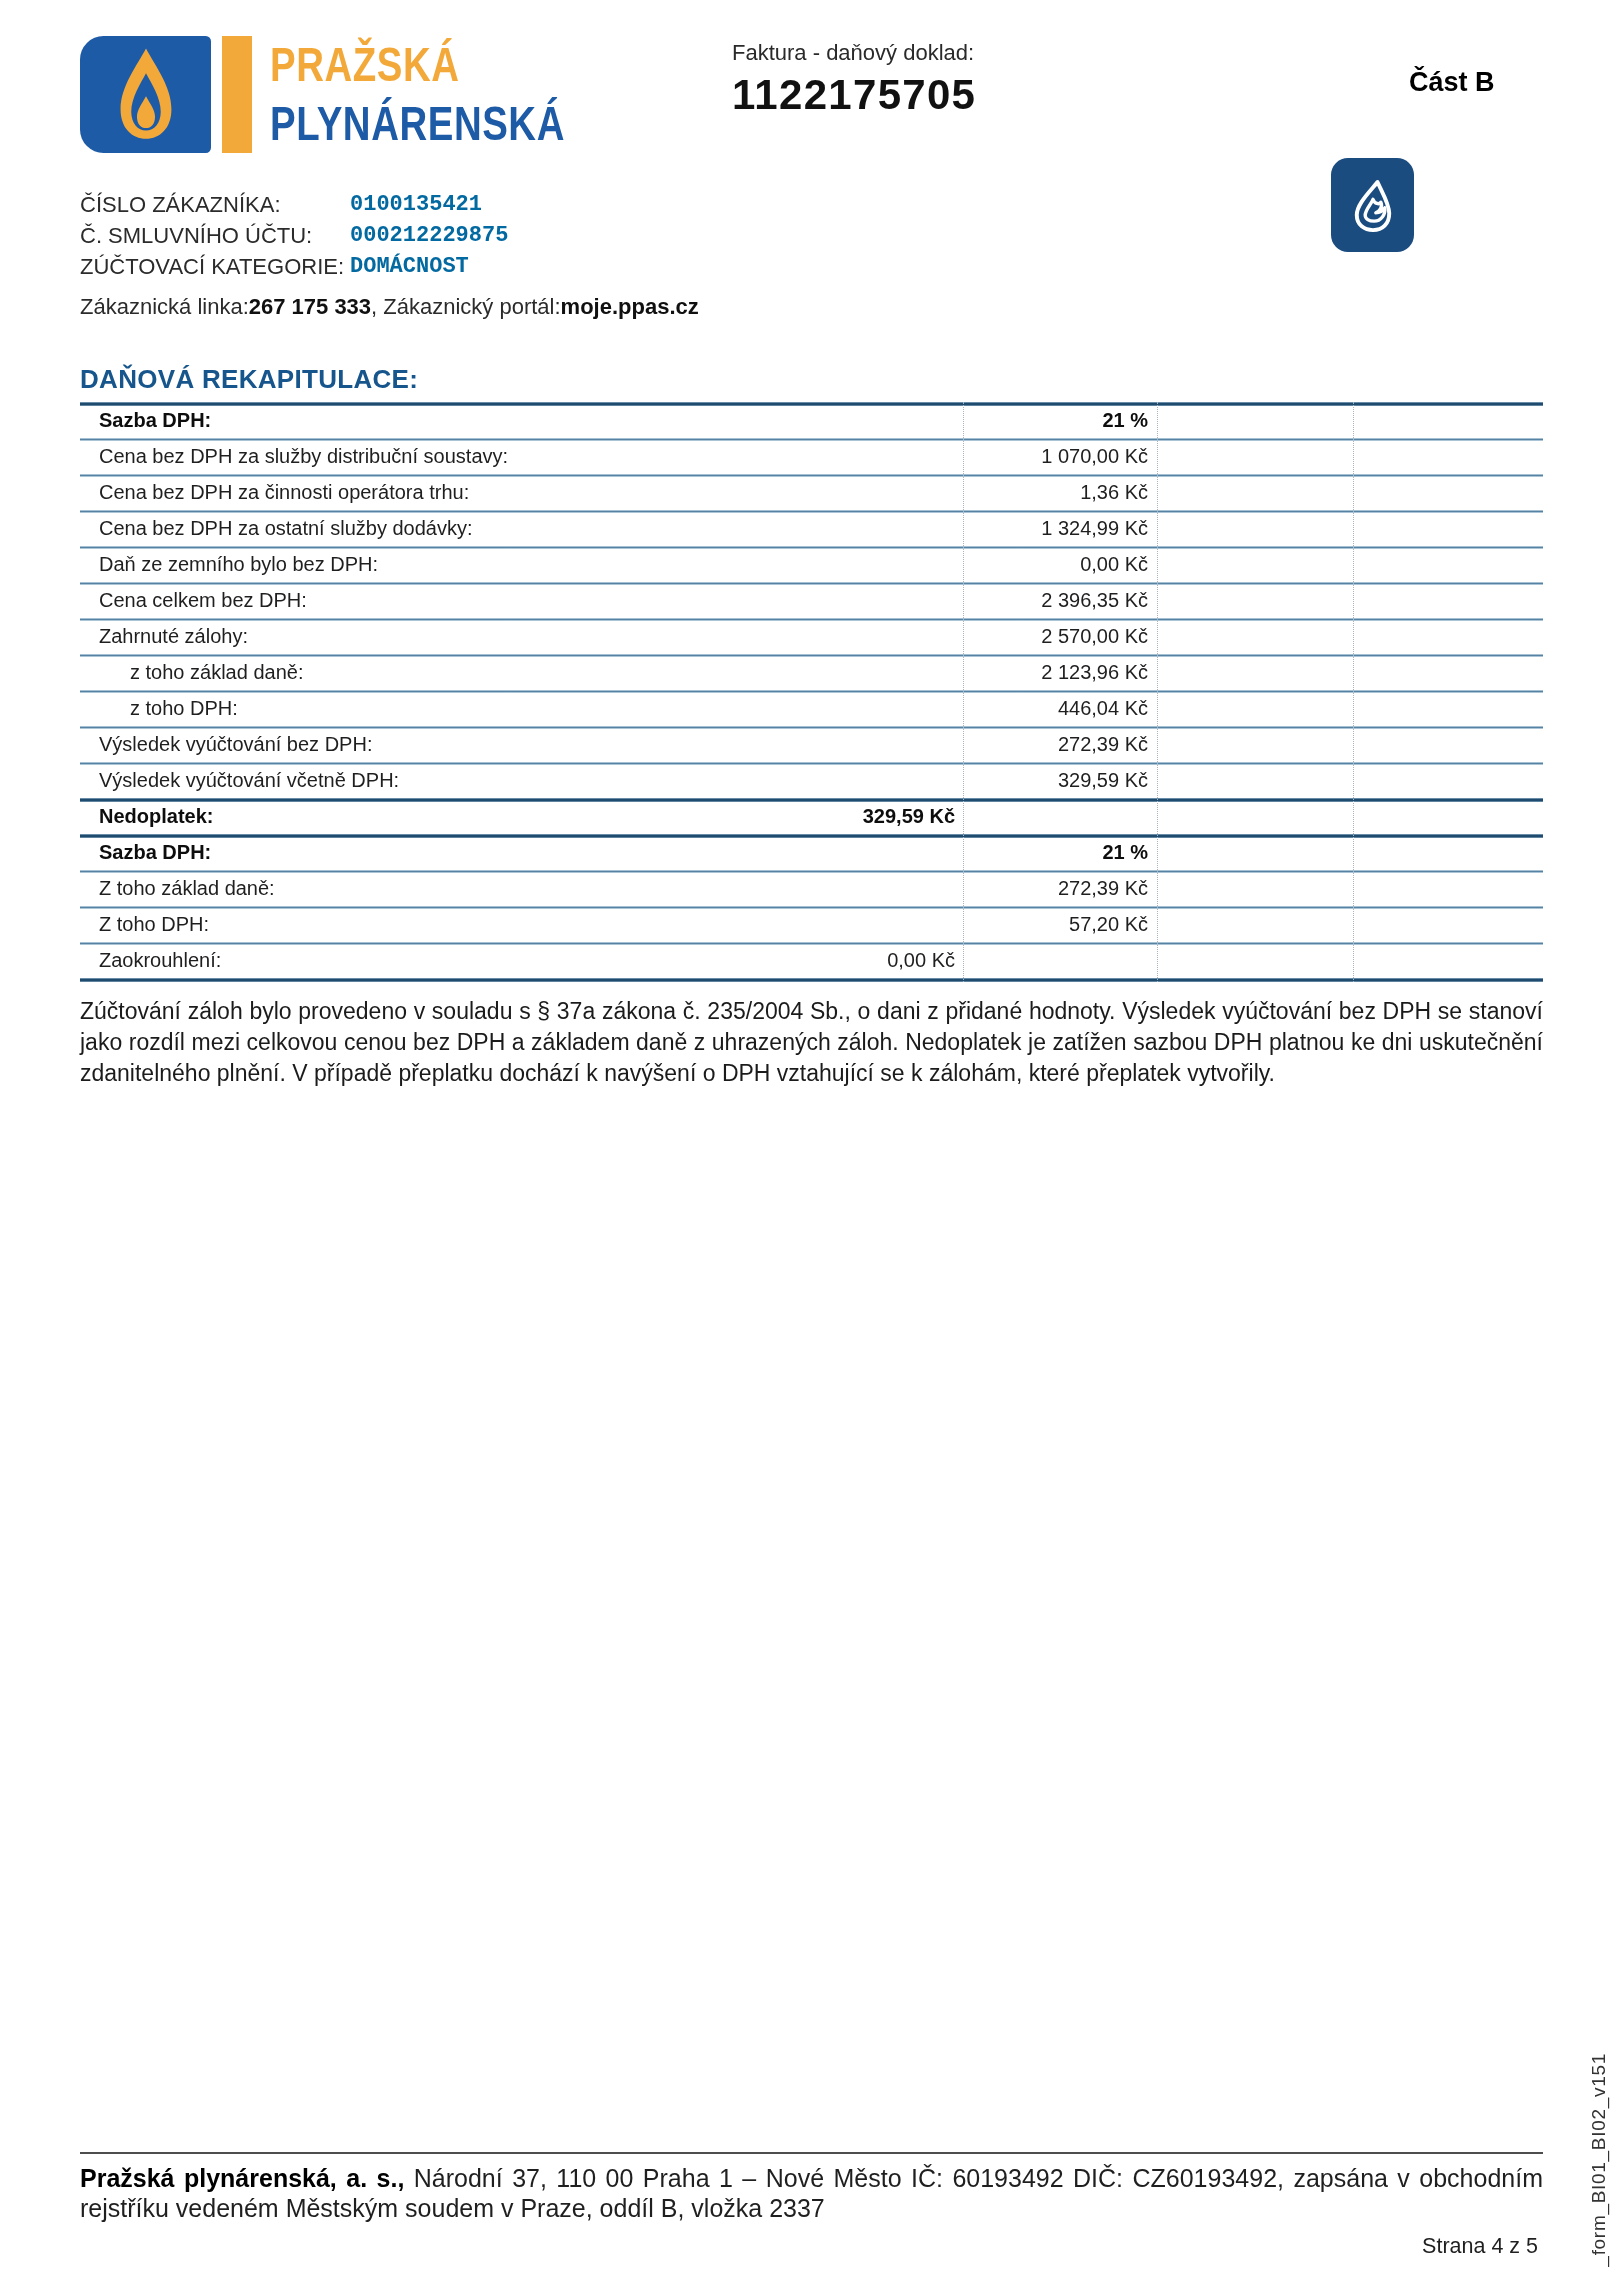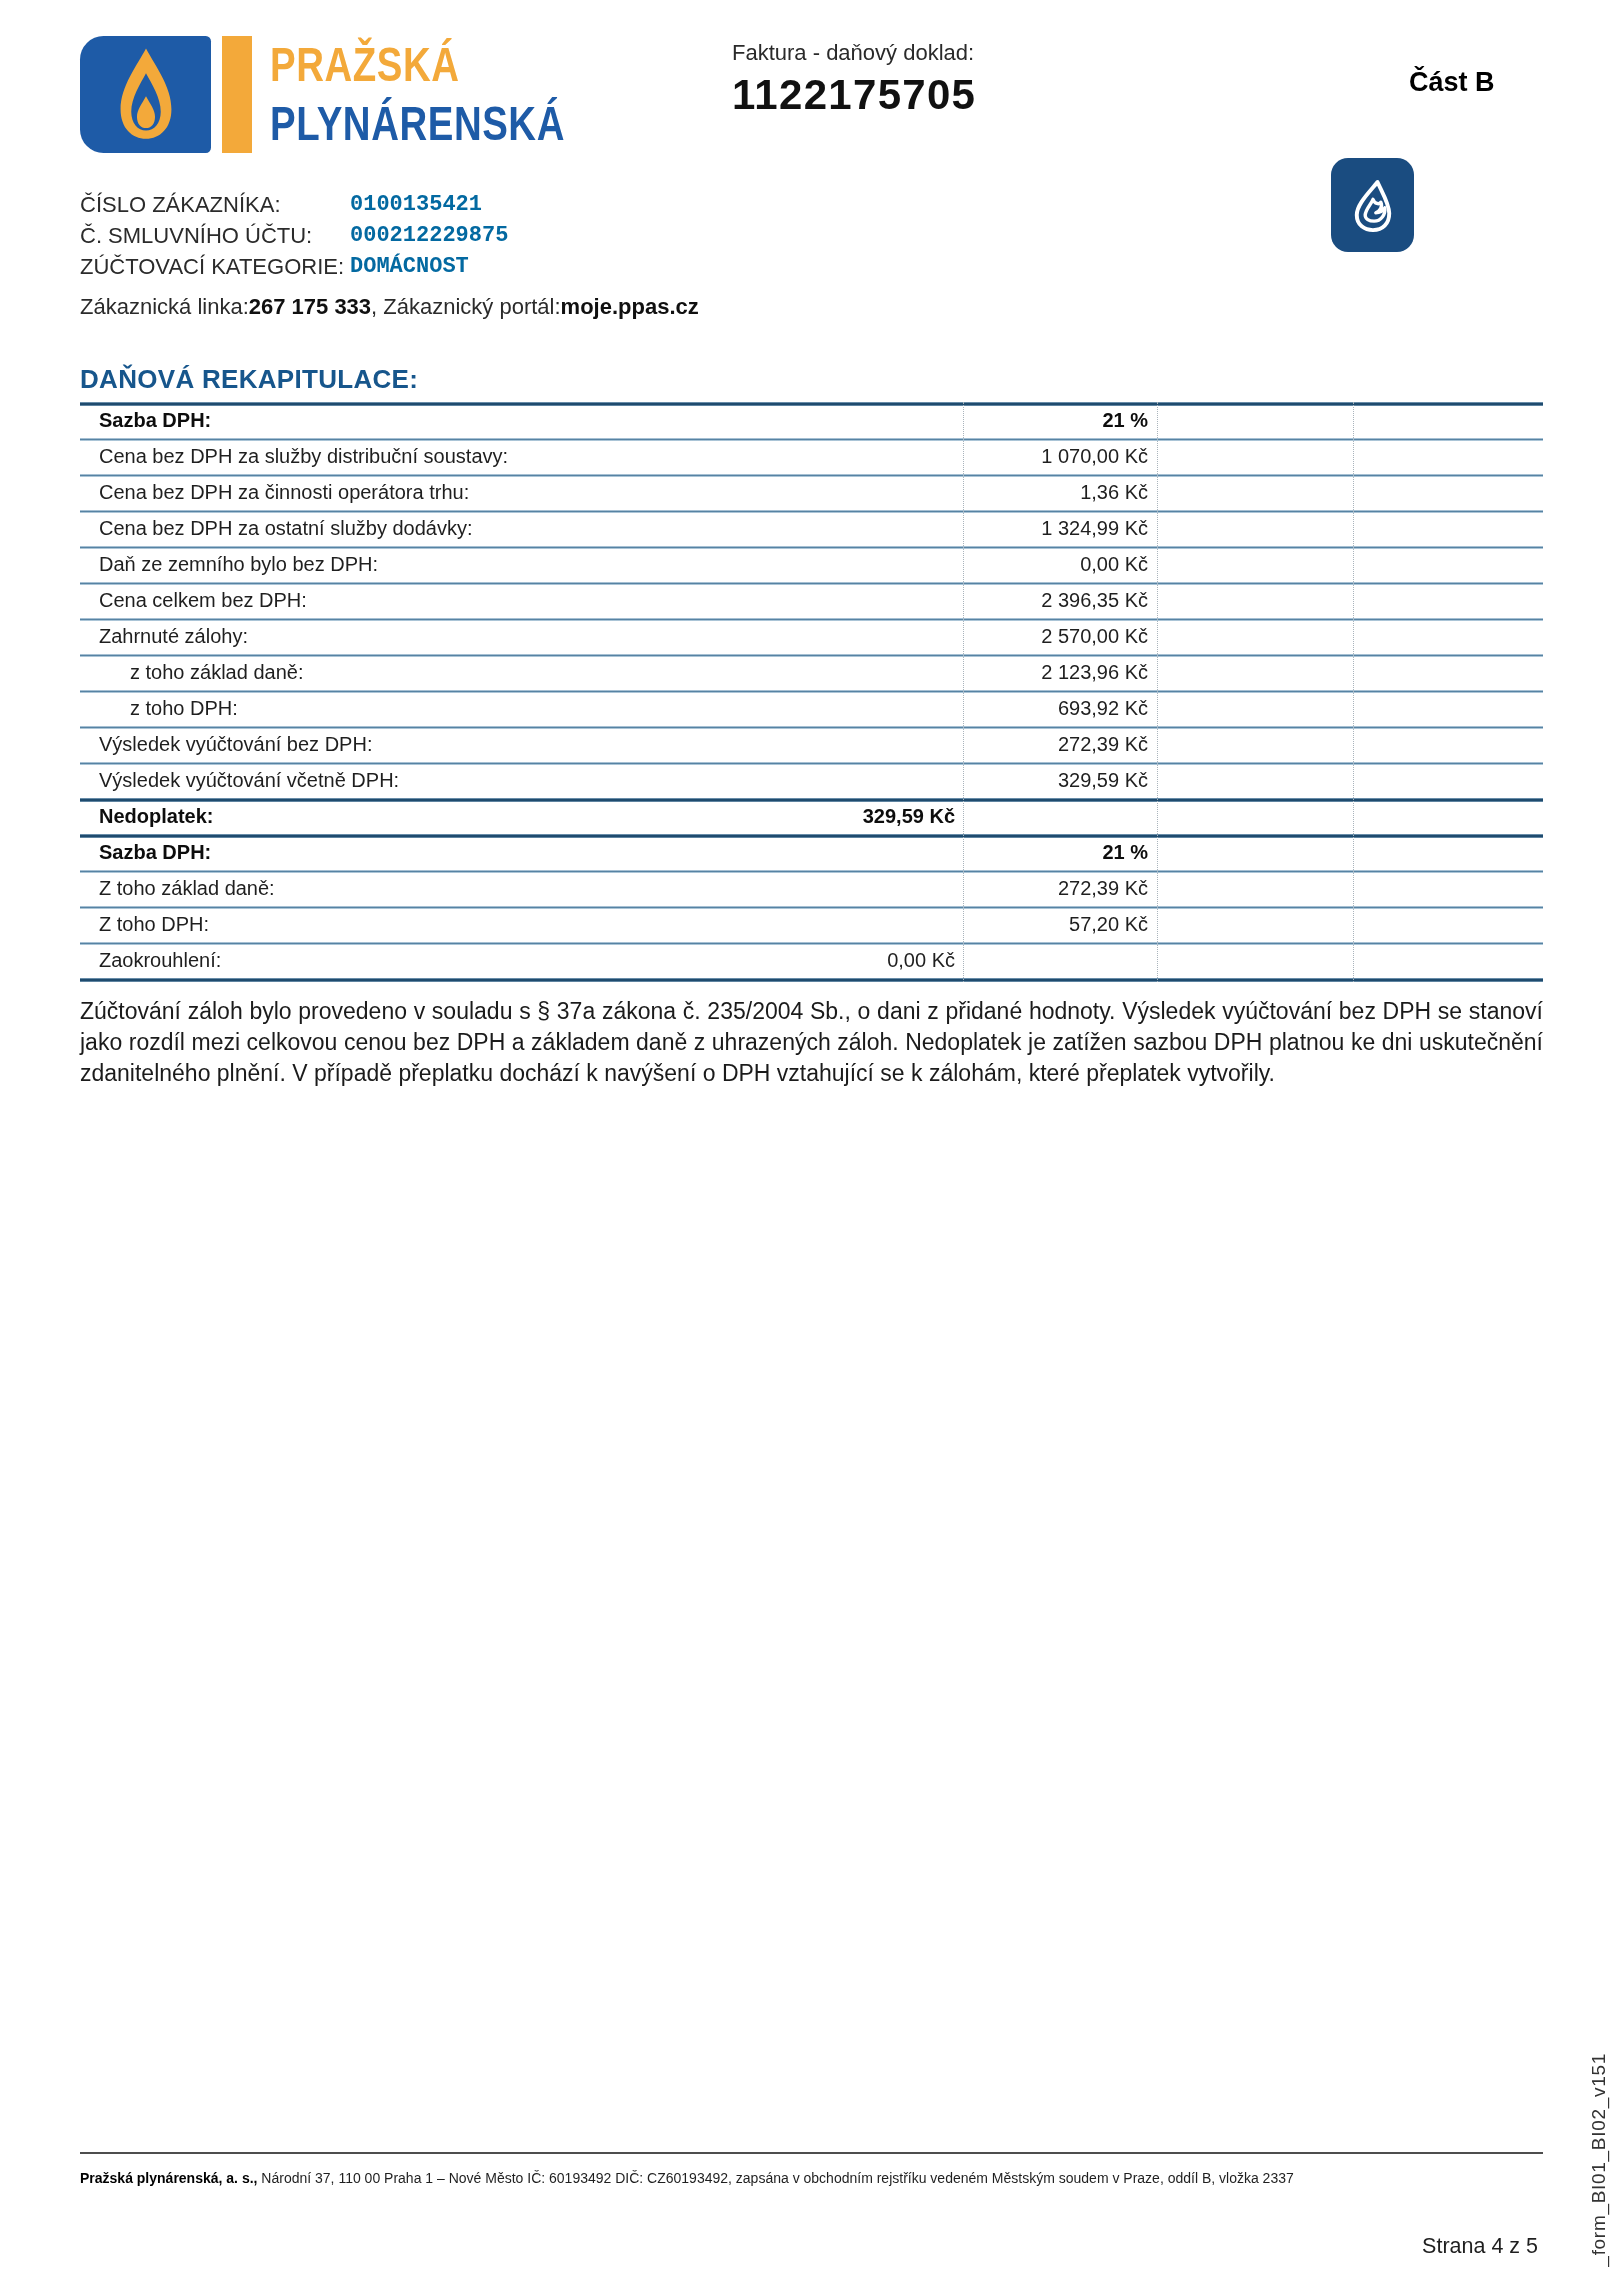--- a/index.html
+++ b/index.html
@@ -83,21 +83,21 @@
   .trow .val.c1{right:588px;}
   .trow.bold .lbl,.trow.bold .val{font-weight:700;color:#0d0d0d;}
   
   .note{
     margin:14.3px 0 0 0;font-size:23px;line-height:31px;text-align:justify;color:#1b1b1b;
   }
   
   .footer-rule{position:absolute;left:80px;top:2152px;width:1463px;height:2px;background:#4d4d4d;}
   .footer-text{
     position:absolute;left:80px;top:2163px;width:1463px;
-    font-size:14px;line-height:30px;text-align:justify;color:#1f1f1f;margin:0;
+    font-size:25px;line-height:30px;text-align:justify;color:#1f1f1f;margin:0;
   }
   .footer-text b{color:#000;}
   .page-num{position:absolute;right:78px;top:2234px;font-size:21.5px;color:#1f1f1f;}
   .form-code{
     position:absolute;right:6.5px;bottom:17px;
     writing-mode:vertical-rl;transform:rotate(180deg);
     font-size:19px;color:#333;letter-spacing:0.7px;
   }
   svg{display:block;}
 </style>
@@ -195,21 +195,21 @@
       <div class="trow">
         <span class="lbl">Zahrnuté zálohy:</span>
         <span class="val c2">2 570,00 Kč</span>
       </div>
       <div class="trow indent">
         <span class="lbl">z toho základ daně:</span>
         <span class="val c2">2 123,96 Kč</span>
       </div>
       <div class="trow indent">
         <span class="lbl">z toho DPH:</span>
-        <span class="val c2">693,92 Kč</span>
+        <span class="val c2">446,04 Kč</span>
       </div>
       <div class="trow">
         <span class="lbl">Výsledek vyúčtování bez DPH:</span>
         <span class="val c2">272,39 Kč</span>
       </div>
       <div class="trow">
         <span class="lbl">Výsledek vyúčtování včetně DPH:</span>
         <span class="val c2">329,59 Kč</span>
       </div>
       <div class="trow heavy bold">

